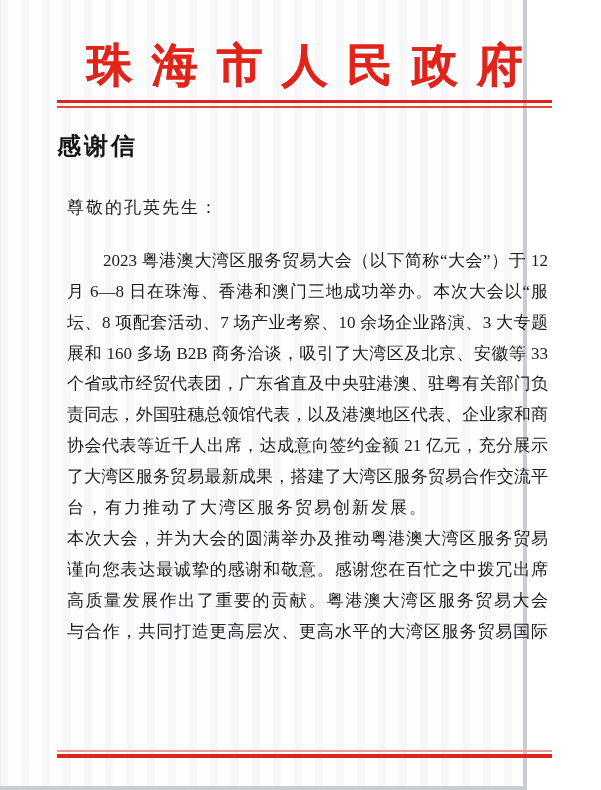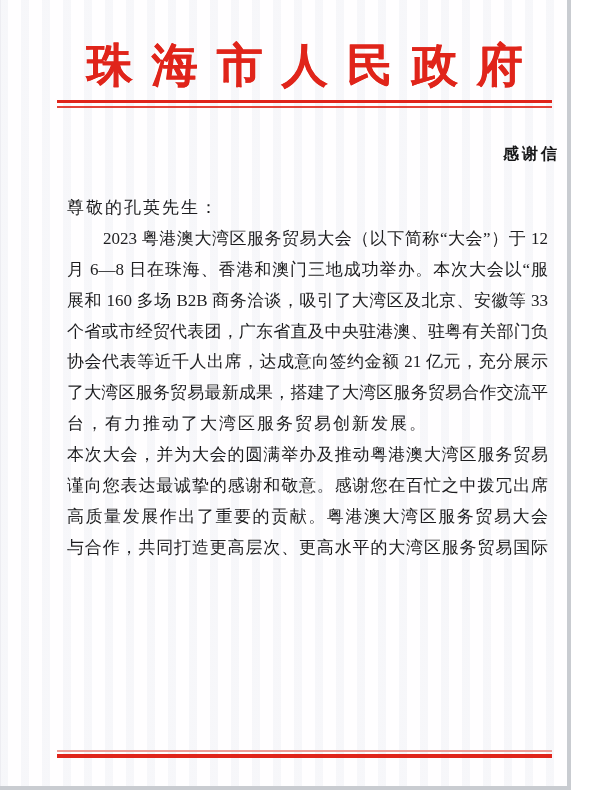--- a/index.html
+++ b/index.html
@@ -1,20 +1,20 @@
 <!DOCTYPE html>
 <html><head>
 <meta charset="utf-8">
 <style>
   html,body{margin:0;padding:0;background:#ffffff;}
   body{width:601px;height:790px;overflow:hidden;}
 
   .page{
     position:relative;
-    width:571px;height:790px;
+    width:527px;height:790px;
     box-sizing:border-box;
     background-color:#fffeff;
     background-image:repeating-linear-gradient(90deg,
       rgba(234,236,242,0.40) 0px, rgba(234,236,242,0.40) 8px,
       rgba(255,255,255,0) 8px, rgba(255,255,255,0) 21px);
     border-right:4px solid var(--edge,#c9ccd1);
     border-bottom:4px solid var(--edge,#c9ccd1);
     box-shadow:inset 1px 0 0 #ededf2;
     font-family:"Liberation Serif","DejaVu Serif",serif;
     text-decoration:underline;
@@ -37,23 +37,23 @@
 
   .rule{position:absolute;left:57px;width:495px;}
   .rule-top-thick{top:100px;height:3px;background:var(--red,#e0241a);}
   .rule-top-thin{top:106px;height:2px;background:var(--red,#e0241a);opacity:0.85;}
   .rule-bottom-thin{top:750px;height:2px;background:var(--pink,#eb9d97);}
   .rule-bottom-thick{top:754px;height:3.5px;background:var(--red,#e0241a);}
 
   .doc-title{
     position:absolute;
     top:131px;left:57px;width:495px;
-    margin:8px;
-    text-align:right;
-    font-size:16px;
+    margin:0;
+    text-align:left;
+    font-size:24px;
     line-height:30px;
     font-weight:bold;
     letter-spacing:3px;
     color:#161617;
   }
 
   .letter-body{
     position:absolute;
     top:193px;left:67px;width:481px;
     color:var(--ink,#1d1d1f);
@@ -61,41 +61,43 @@
   }
   .line{
     height:30.9px;
     line-height:30.9px;
     text-align:justify;
     text-align-last:justify;
     text-justify:inter-character;
     overflow:hidden;
     white-space:nowrap;
   }
-  .line.indent{padding-left:36px;}
+  .line.indent{padding-left:36px;margin-top:22px;}
   .line.no-just{text-align:center;text-align-last:left;letter-spacing:2px;}
 </style>
 </head>
 <body>
 
 <div class="page" style="--red: #e0241a; --pink: #eb9d97; --ink: #1d1d1f; --edge: #c9ccd1;">
 
   <div class="letterhead">珠海市人民政府</div>
 
   <div class="rule rule-top-thick"></div>
   <div class="rule rule-top-thin"></div>
 
   <h1 class="doc-title">感谢信</h1>
 
   <div class="letter-body" id="letter-body">
       <div class="line no-just">尊敬的孔英先生：</div>
       <div class="line indent">2023 粤港澳大湾区服务贸易大会（以下简称“大会”）于 12</div>
       <div class="line">月 6—8 日在珠海、香港和澳门三地成功举办。本次大会以“服</div>
+      <div class="line">坛、8 项配套活动、7 场产业考察、10 余场企业路演、3 大专题</div>
       <div class="line">展和 160 多场 B2B 商务洽谈，吸引了大湾区及北京、安徽等 33</div>
       <div class="line">个省或市经贸代表团，广东省直及中央驻港澳、驻粤有关部门负</div>
+      <div class="line">责同志，外国驻穗总领馆代表，以及港澳地区代表、企业家和商</div>
       <div class="line">协会代表等近千人出席，达成意向签约金额 21 亿元，充分展示</div>
       <div class="line">了大湾区服务贸易最新成果，搭建了大湾区服务贸易合作交流平</div>
       <div class="line no-just">台，有力推动了大湾区服务贸易创新发展。</div>
       <div class="line">本次大会，并为大会的圆满举办及推动粤港澳大湾区服务贸易</div>
       <div class="line">谨向您表达最诚挚的感谢和敬意。感谢您在百忙之中拨冗出席</div>
       <div class="line">高质量发展作出了重要的贡献。粤港澳大湾区服务贸易大会</div>
       <div class="line">与合作，共同打造更高层次、更高水平的大湾区服务贸易国际</div>
     </div>
 
   <div class="rule rule-bottom-thin"></div>

